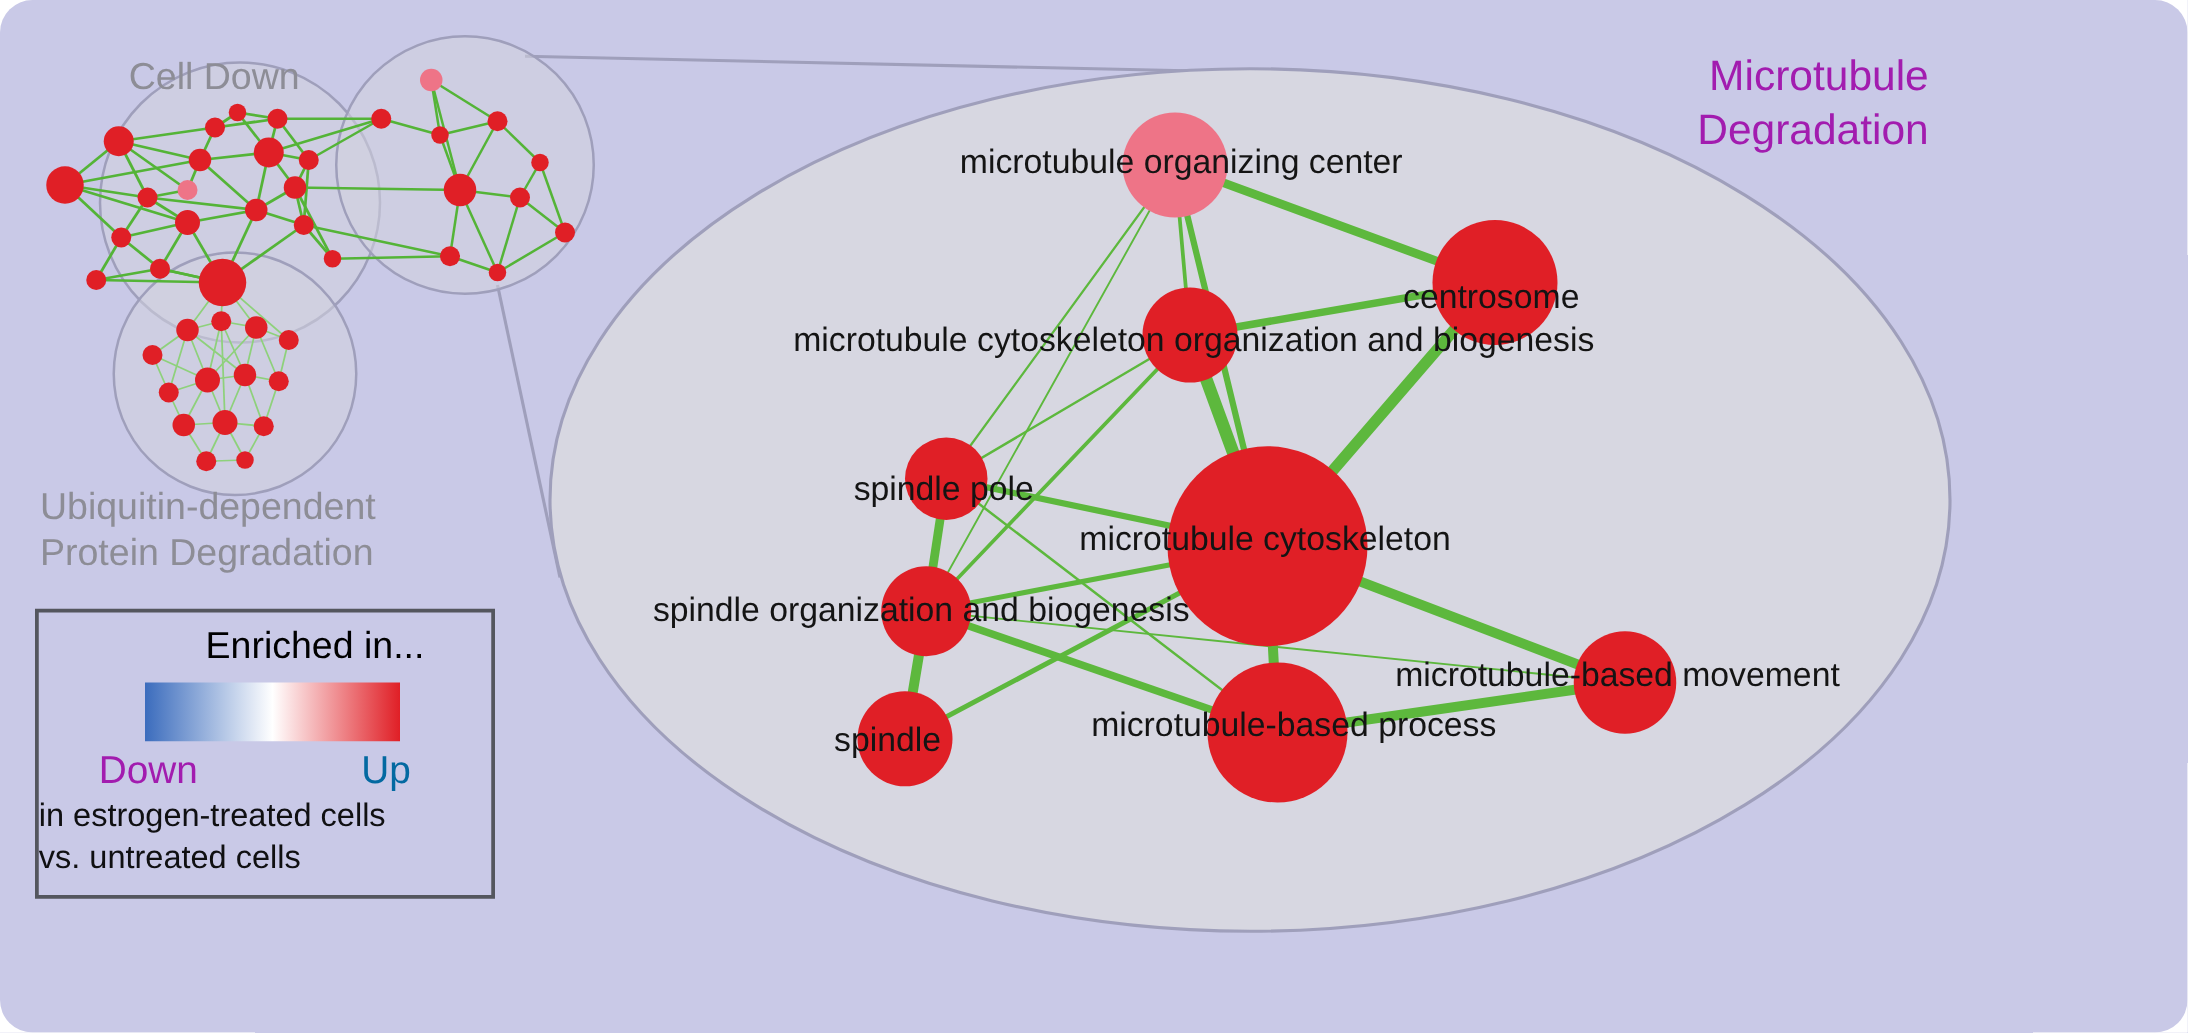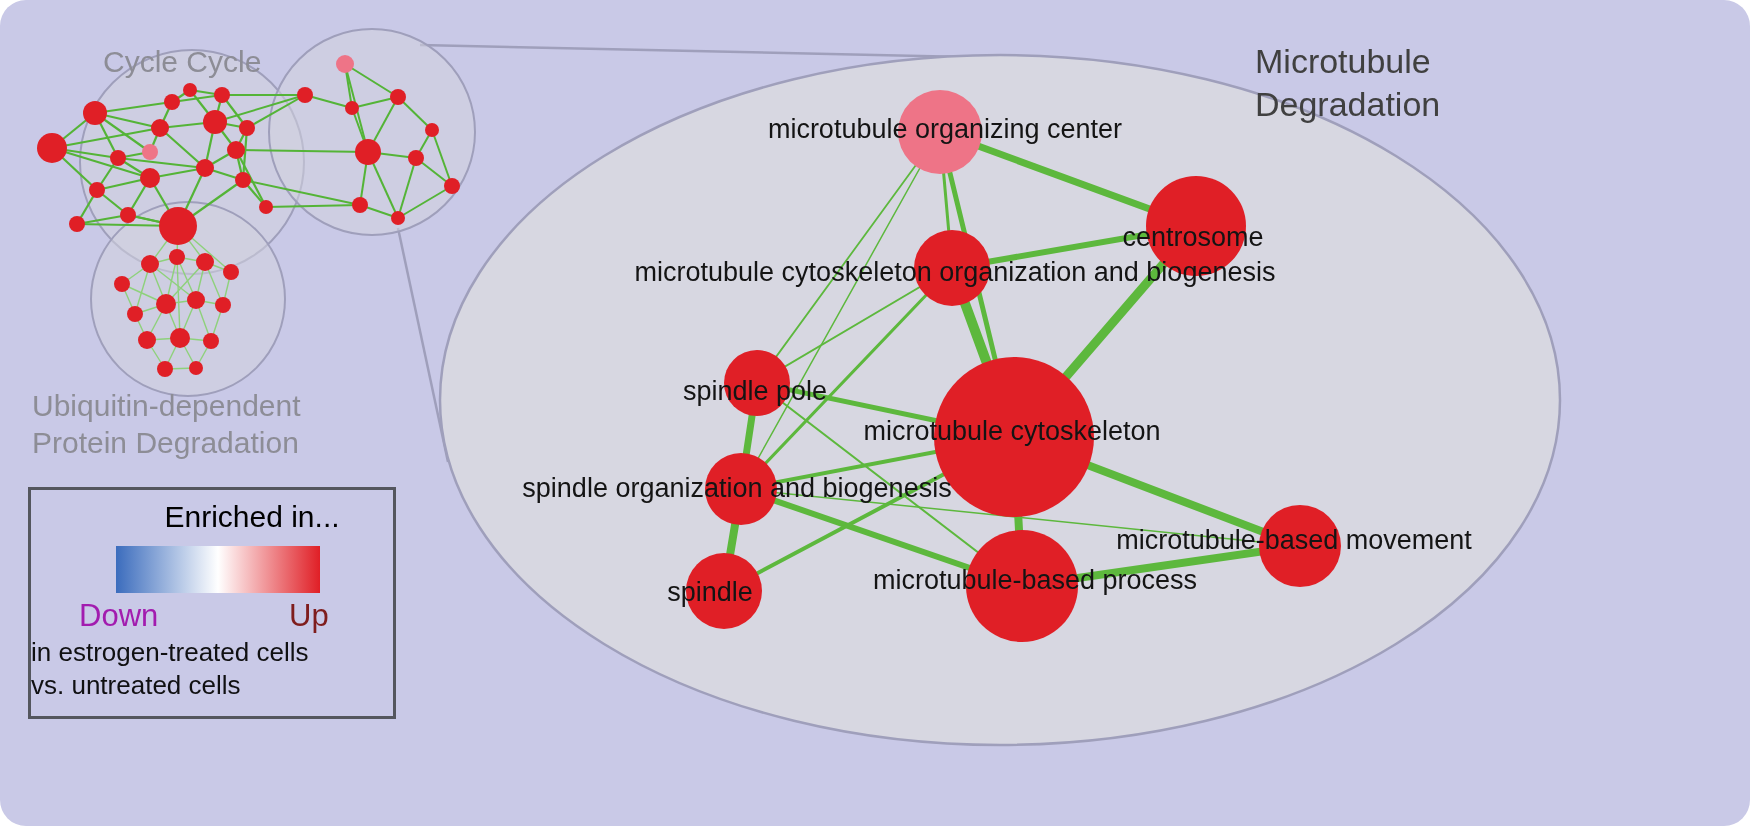--- a/index.html
+++ b/index.html
@@ -1,25 +1,25 @@
 <!DOCTYPE html>
 <html><head>
 <meta charset="utf-8">
 <style>
   html,body{margin:0;padding:0;background:#ffffff;font-family:"Liberation Sans",sans-serif;}
   .canvas{position:relative;width:1750px;height:826px;background:#c9c9e7;border-radius:26px;overflow:hidden;}
   #network-svg{position:absolute;left:0;top:0;}
   #network-svg text{font-family:"Liberation Sans",sans-serif;}
   .label-gray{position:absolute;color:#8d8d96;font-size:30px;line-height:1.22;white-space:nowrap;}
-  .title-main{position:absolute;left:1255px;top:40px;width:260px;color:#404040;font-size:34px;line-height:1.25;text-align:left;}
+  .title-main{position:absolute;left:1283px;top:40px;width:260px;color:#a21caf;font-size:34px;line-height:1.25;text-align:right;}
   .legend{position:absolute;left:28px;top:487px;width:368px;height:232px;border:3px solid #54565e;box-sizing:border-box;background:transparent;}
   .legend-title{position:absolute;top:10px;left:0;width:100%;text-align:center;font-size:30px;color:#000000;padding-left:40px;}
   .legend-bar{position:absolute;left:85px;top:56px;width:204px;height:47px;}
   .legend-down{position:absolute;left:48px;top:108px;font-size:31px;color:#a21caf;}
-  .legend-up{position:absolute;left:258px;top:108px;font-size:31px;color:#7f1d1d;}
+  .legend-up{position:absolute;left:258px;top:108px;font-size:31px;color:#0369a1;}
   .legend-note{position:absolute;top:146px;left:0;width:100%;text-align:left;font-size:26px;line-height:33px;color:#101012;}
 </style>
 </head>
 <body>
 
 <div class="canvas">
 
   <svg id="network-svg" width="1750" height="826" viewBox="0 0 1750 826">
       <line x1="420" y1="45" x2="1012" y2="58" stroke="#9f9fbb" stroke-width="2.5"></line>
       <line x1="398" y1="228" x2="448" y2="462" stroke="#9f9fbb" stroke-width="2.5"></line>
@@ -208,21 +208,21 @@
       <text x="1193" y="246" text-anchor="middle" font-size="27" fill="#141414">centrosome</text>
       <text x="955" y="281" text-anchor="middle" font-size="27" fill="#141414">microtubule cytoskeleton organization and biogenesis</text>
       <text x="755" y="400" text-anchor="middle" font-size="27" fill="#141414">spindle pole</text>
       <text x="1012" y="440" text-anchor="middle" font-size="27" fill="#141414">microtubule cytoskeleton</text>
       <text x="737" y="497" text-anchor="middle" font-size="27" fill="#141414">spindle organization and biogenesis</text>
       <text x="1294" y="549" text-anchor="middle" font-size="27" fill="#141414">microtubule-based movement</text>
       <text x="710" y="601" text-anchor="middle" font-size="27" fill="#141414">spindle</text>
       <text x="1035" y="589" text-anchor="middle" font-size="27" fill="#141414">microtubule-based process</text>
     </svg>
 
-  <div class="label-gray" style="left:103px;top:44px;">Cycle Cycle</div>
+  <div class="label-gray" style="left:103px;top:44px;">Cell Down</div>
 
   <div class="label-gray" style="left:32px;top:388px;">
     <div>Ubiquitin-dependent</div>
     <div>Protein Degradation</div>
   </div>
 
   <div class="title-main">
     <div>Microtubule</div>
     <div>Degradation</div>
   </div>

